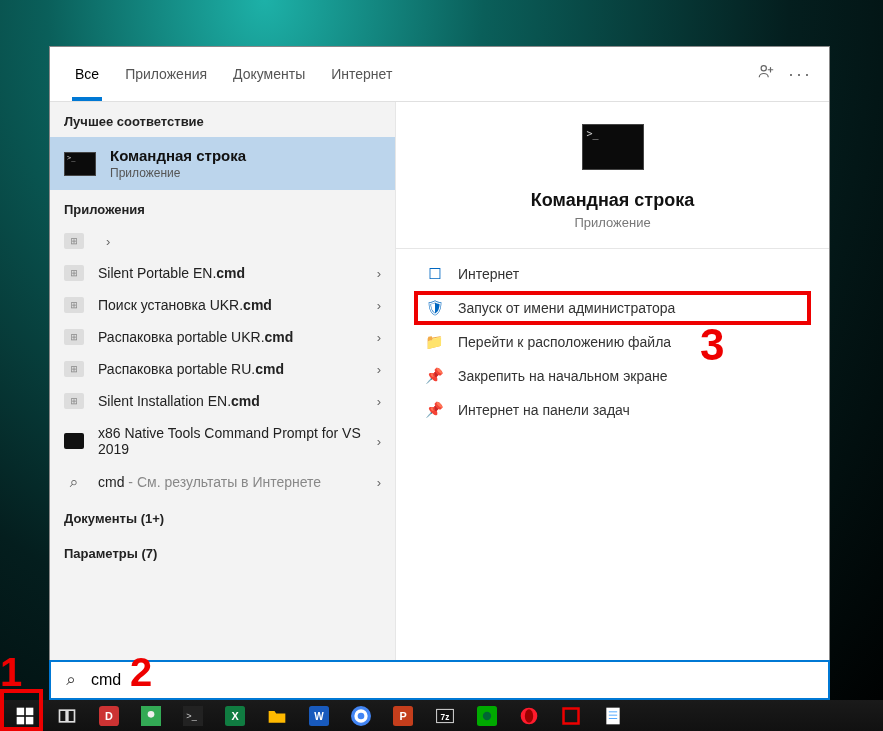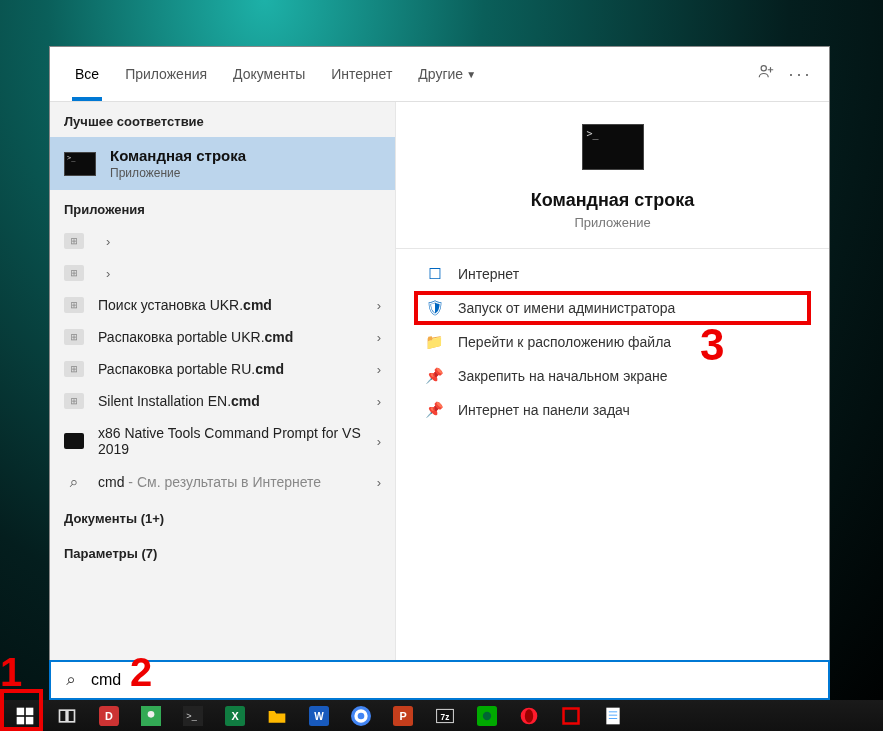--- a/index.html
+++ b/index.html
@@ -92,24 +92,20 @@
 </head>
 <body>
 
 <div class="search-panel">
 
   <div class="tab-bar">
     <div class="tab active">Все</div>
     <div class="tab">Приложения</div>
     <div class="tab">Документы</div>
     <div class="tab">Интернет</div>
-    <div class="tab">
-      <span>Другие</span>
-        <span class="chev-down">▼</span>
-    </div>
     <div class="tab-spacer"></div>
     <div class="hdr-icon">
       <svg viewBox="0 0 24 24" width="18" height="18" fill="none" stroke="#666" stroke-width="1.6">
           <circle cx="9" cy="7" r="3.5"></circle>
           <path d="M3 19c0-3 3-5 6-5s6 2 6 5"></path>
           <path d="M15 9l6 0M18 6l0 6" stroke-linecap="round"></path>
         </svg>
     </div>
     <div class="hdr-icon hdr-dots">···</div>
   </div>
@@ -127,20 +123,21 @@
       </div>
 
       <div class="section-header">Приложения</div>
 
       <div class="app-row">
         <div class="row-icon">⊞</div>
         <div class="chev">›</div>
       </div>
       <div class="app-row">
         <div class="row-icon">⊞</div>
+        <div class="row-text"><span>Silent Portable EN.</span><b>cmd</b></div>
         <div class="chev">›</div>
       </div>
       <div class="app-row">
         <div class="row-icon">⊞</div>
         <div class="row-text"><span>Поиск установка UKR.</span><b>cmd</b></div>
         <div class="chev">›</div>
       </div>
       <div class="app-row">
         <div class="row-icon">⊞</div>
         <div class="row-text"><span>Распаковка portable UKR.</span><b>cmd</b></div>

